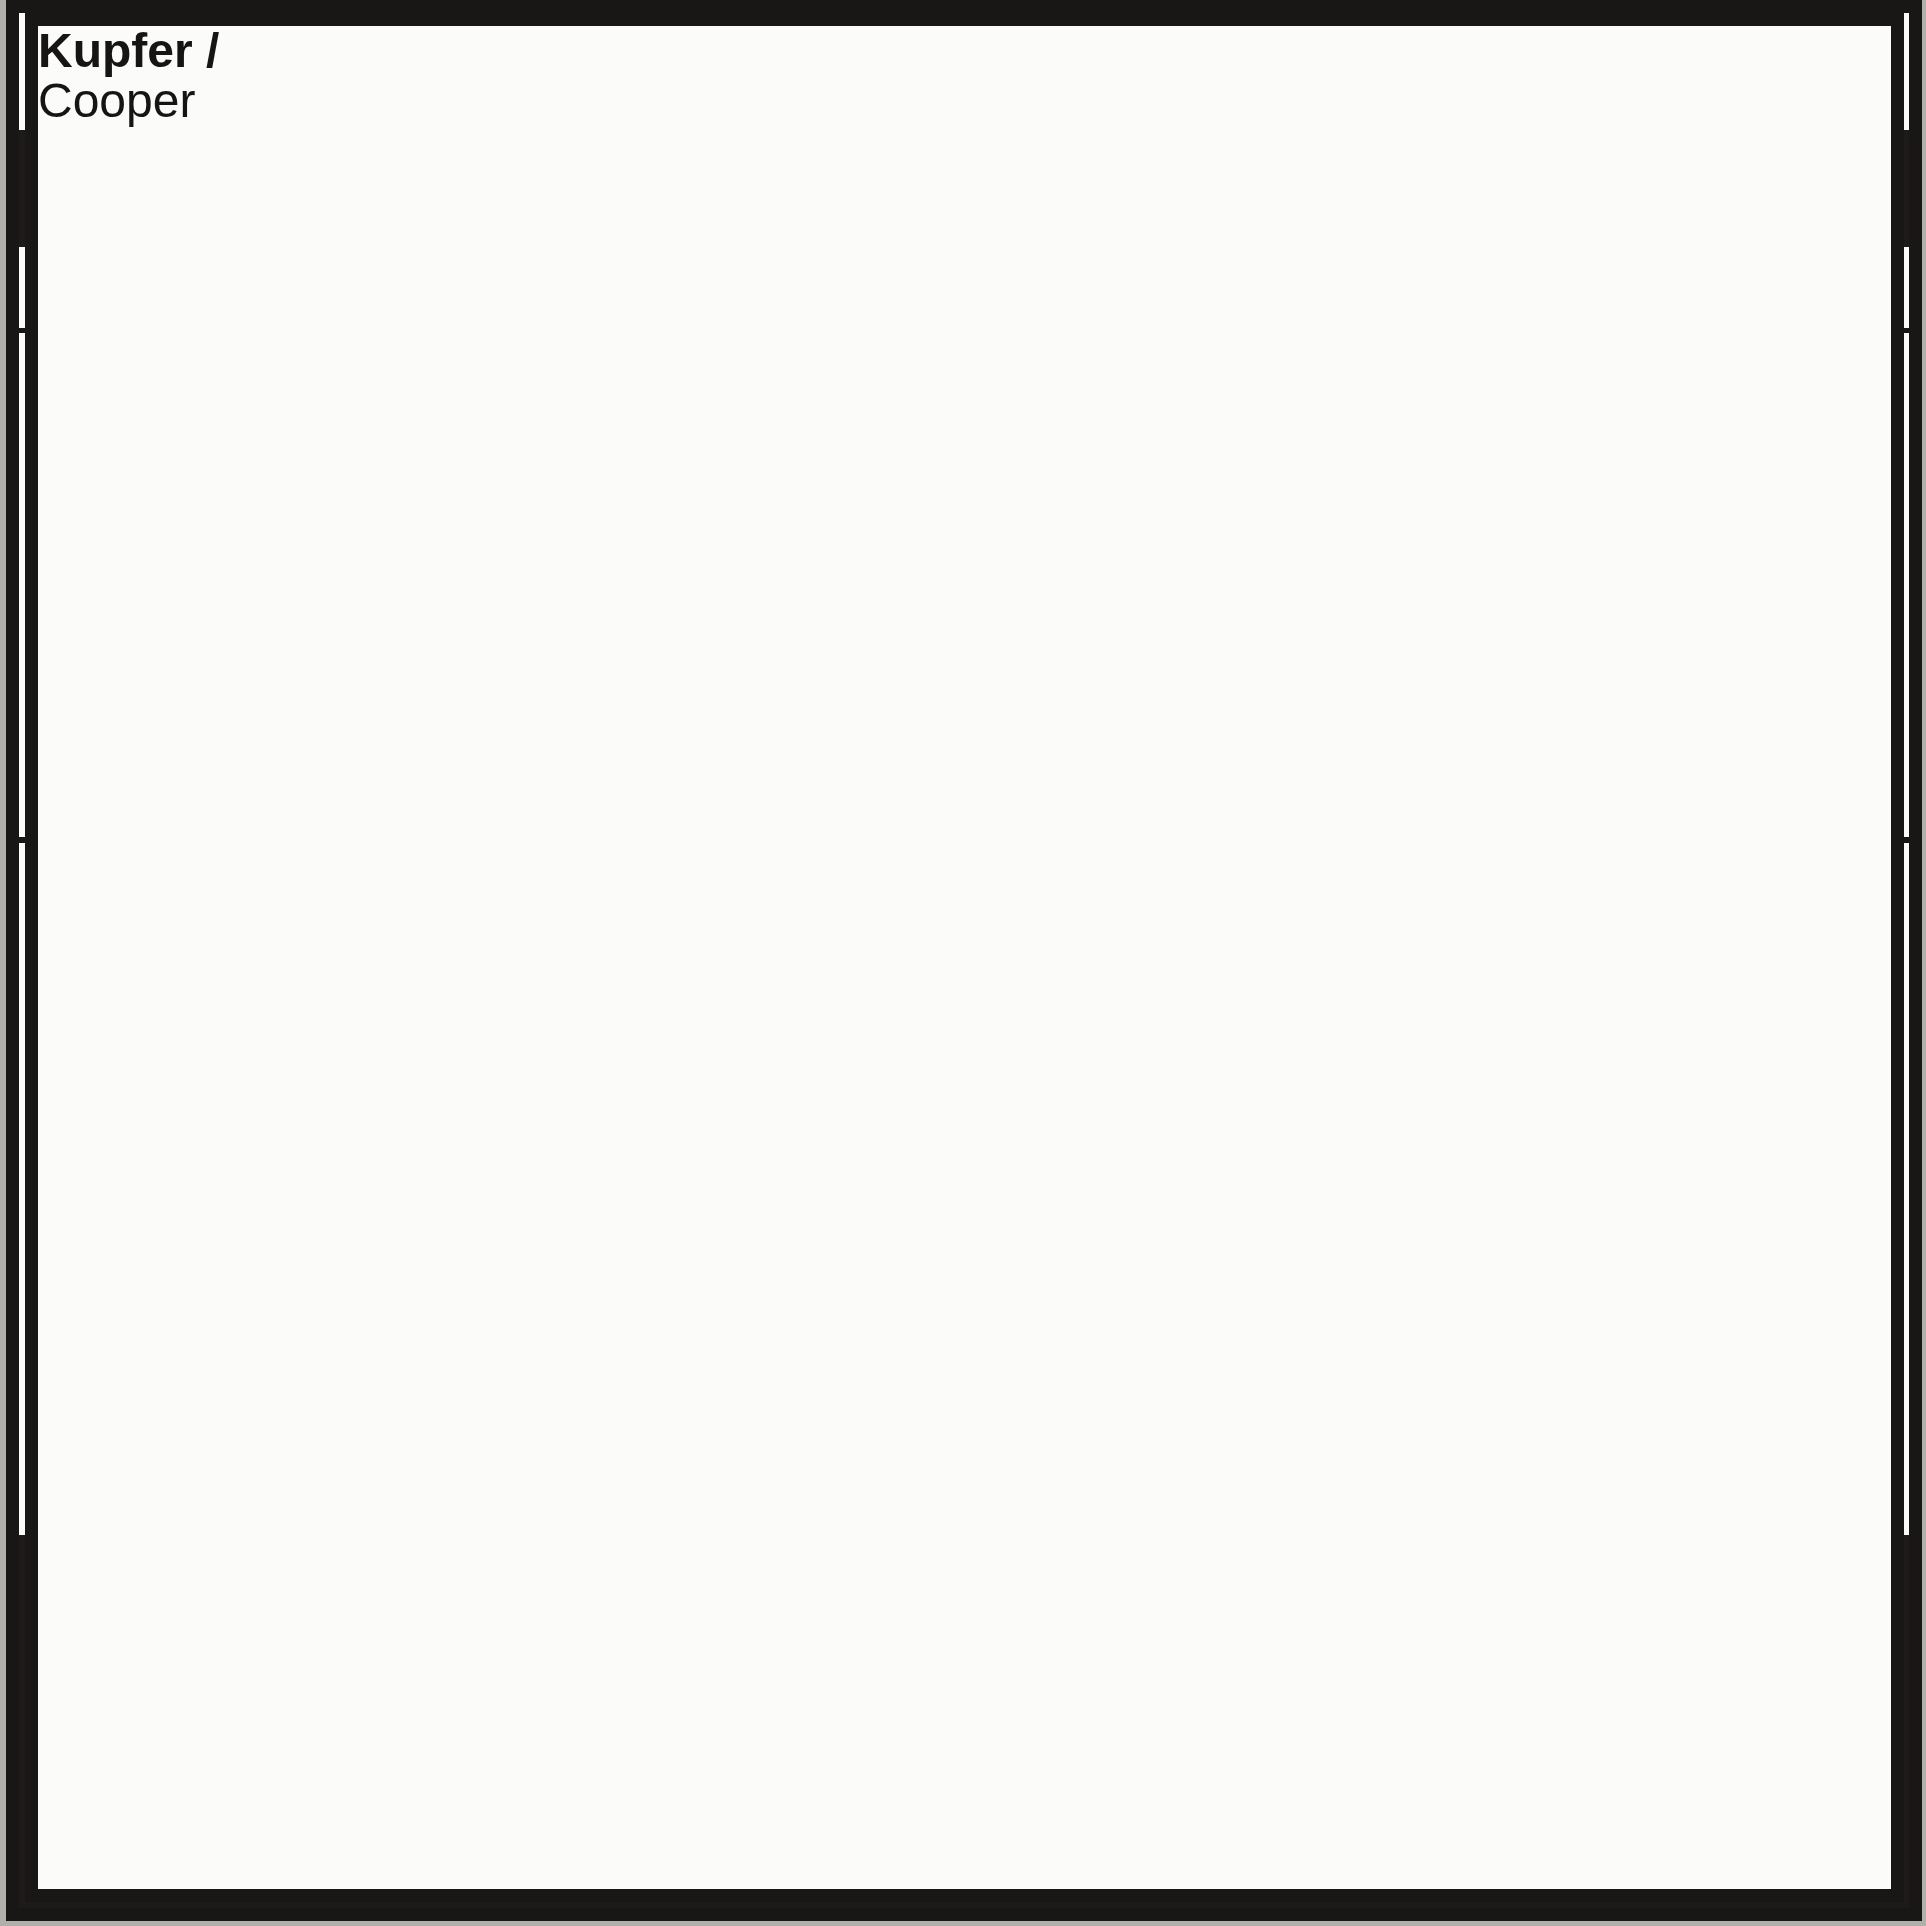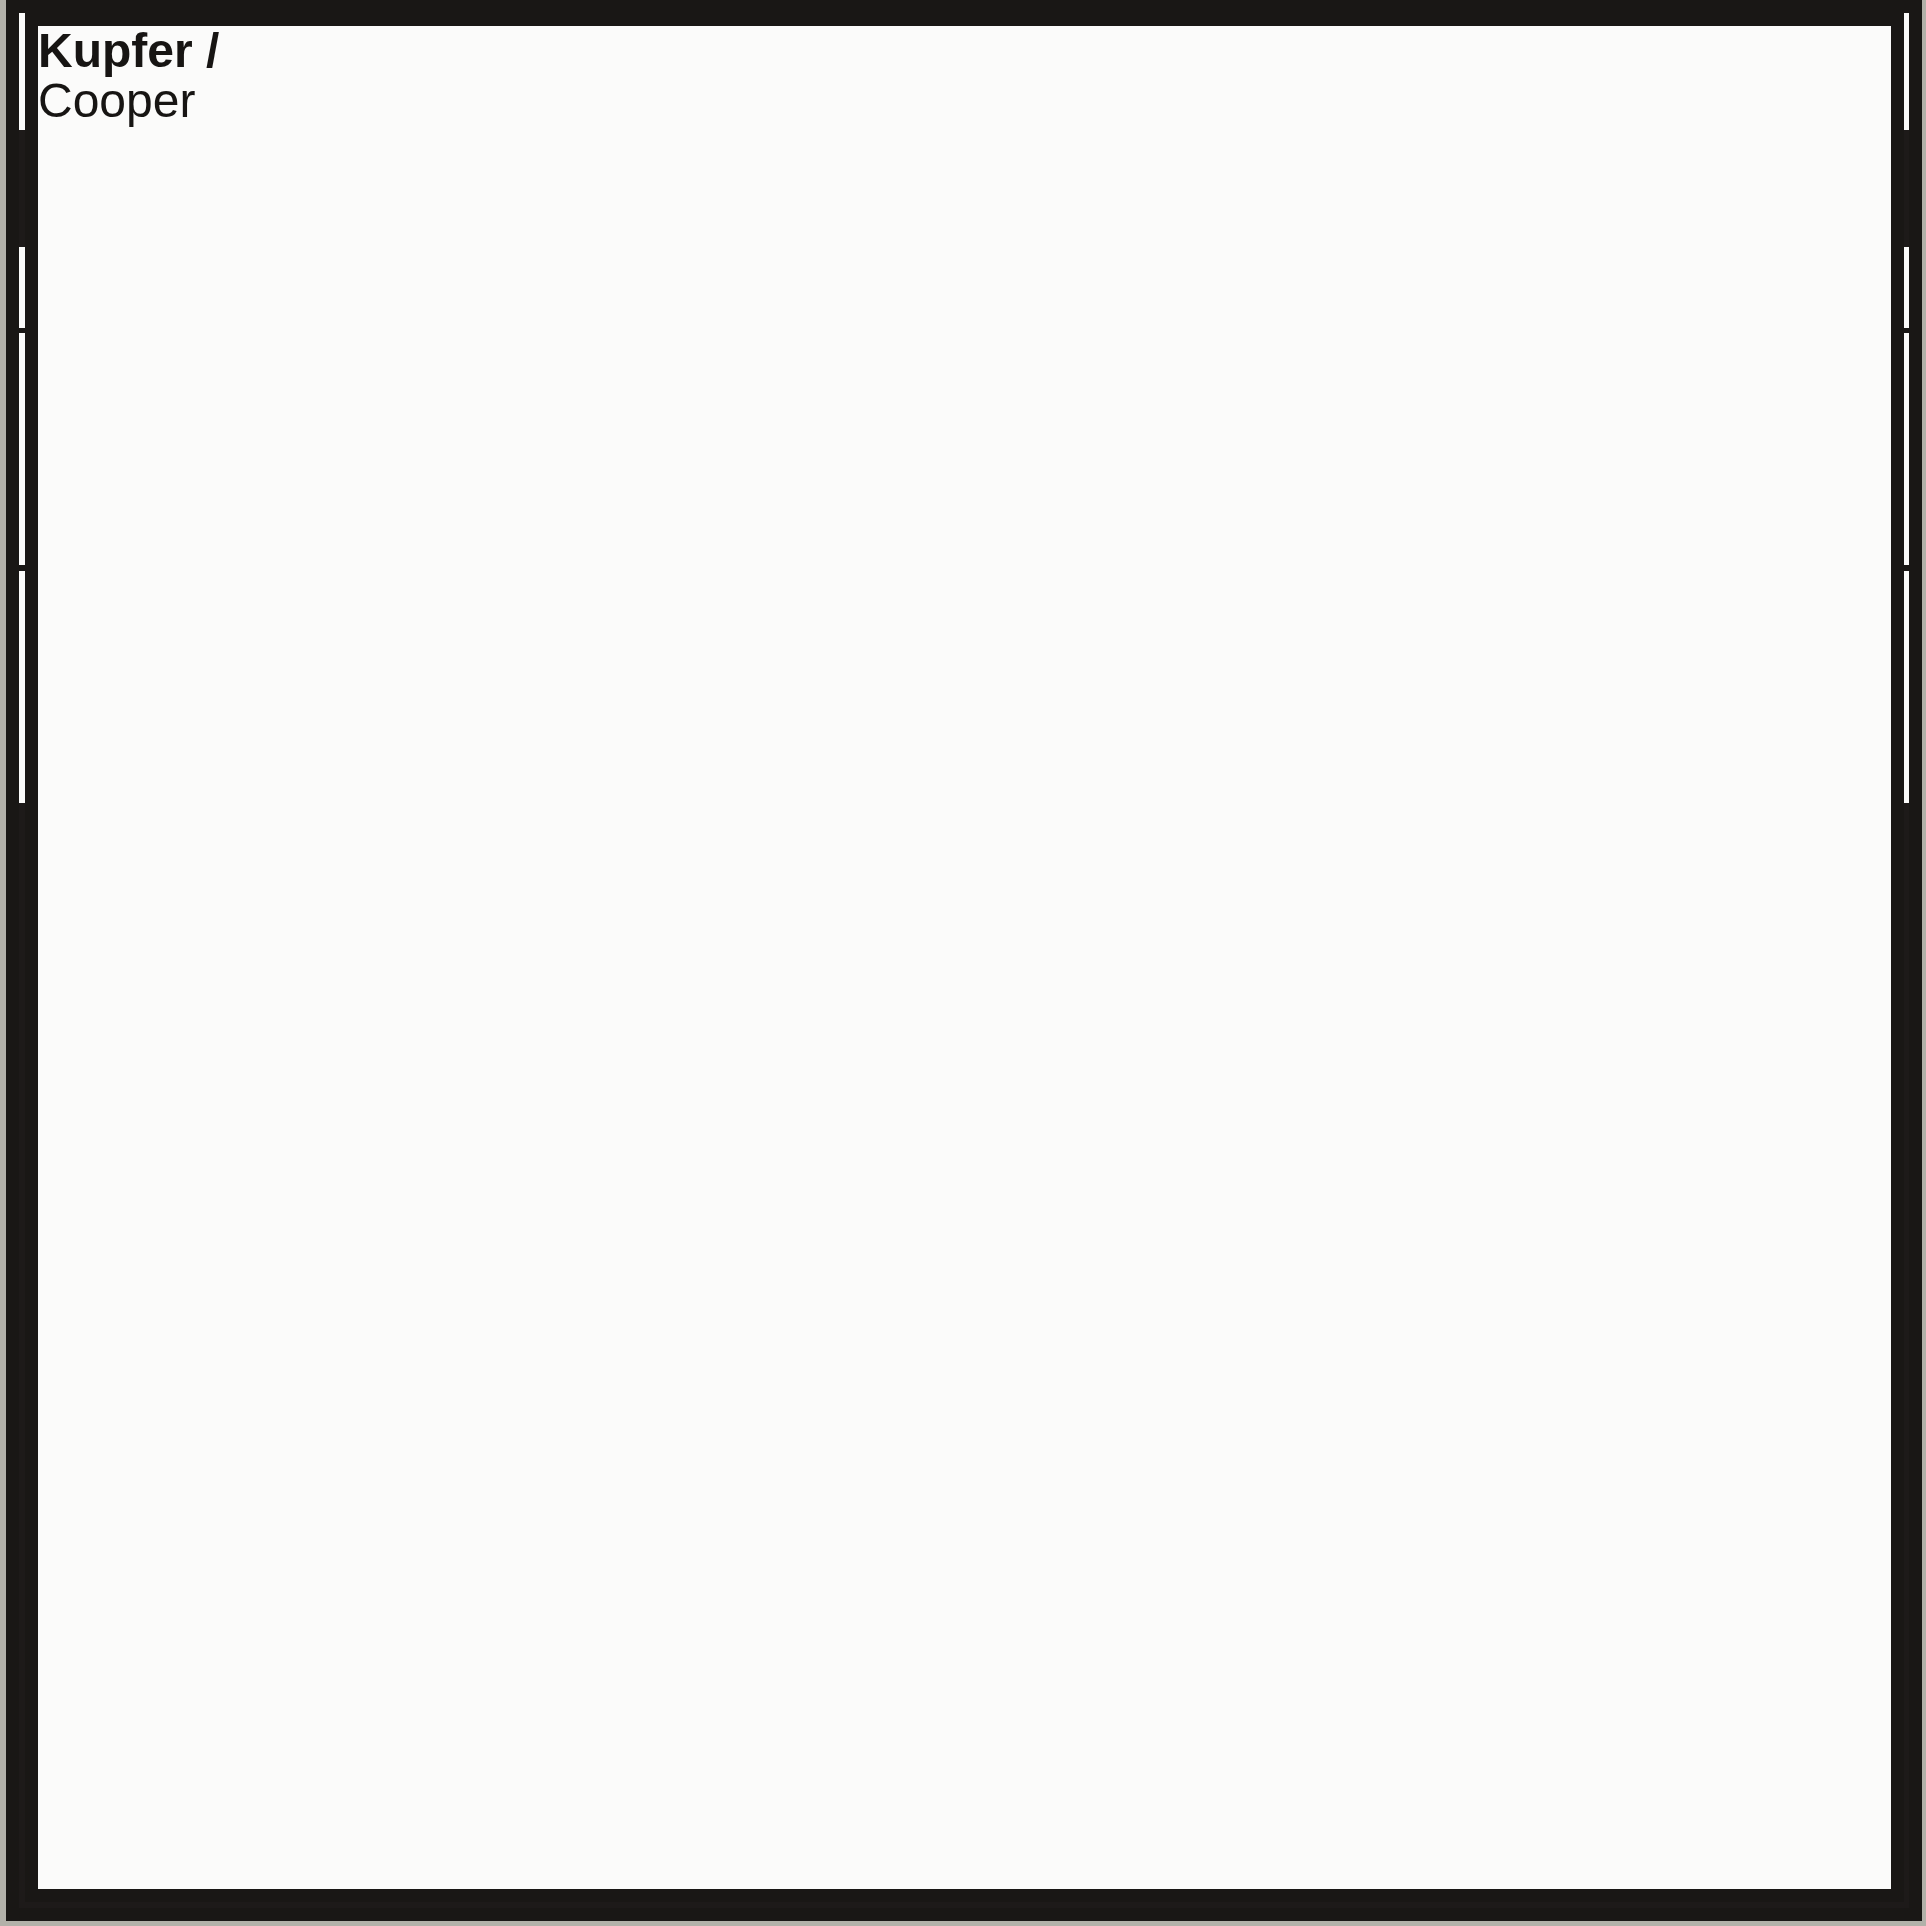--- a/index.html
+++ b/index.html
@@ -58,21 +58,21 @@
   }
   .dose-right { display: flex; align-items: center; gap: 44px; }
   .cup {
     width: 75px; height: 46px; background: #191715;
     clip-path: polygon(0 0, 50% 18%, 100% 0, 85% 100%, 15% 100%);
   }
 
   
   .tbl {
     padding: 12px 154px 8px 52px;
-    display: flex; flex-direction: row;
+    display: flex; flex-direction: column;
     background: #fbfbfa;
   }
   .row {
     display: grid; grid-template-columns: 1fr 360px 570px;
     align-items: start;
     padding: 6px 0;
     font-size: 48px; line-height: 50px;
   }
   .cell.val { text-align: right; font-weight: 700; }
   .block { display: block; }

